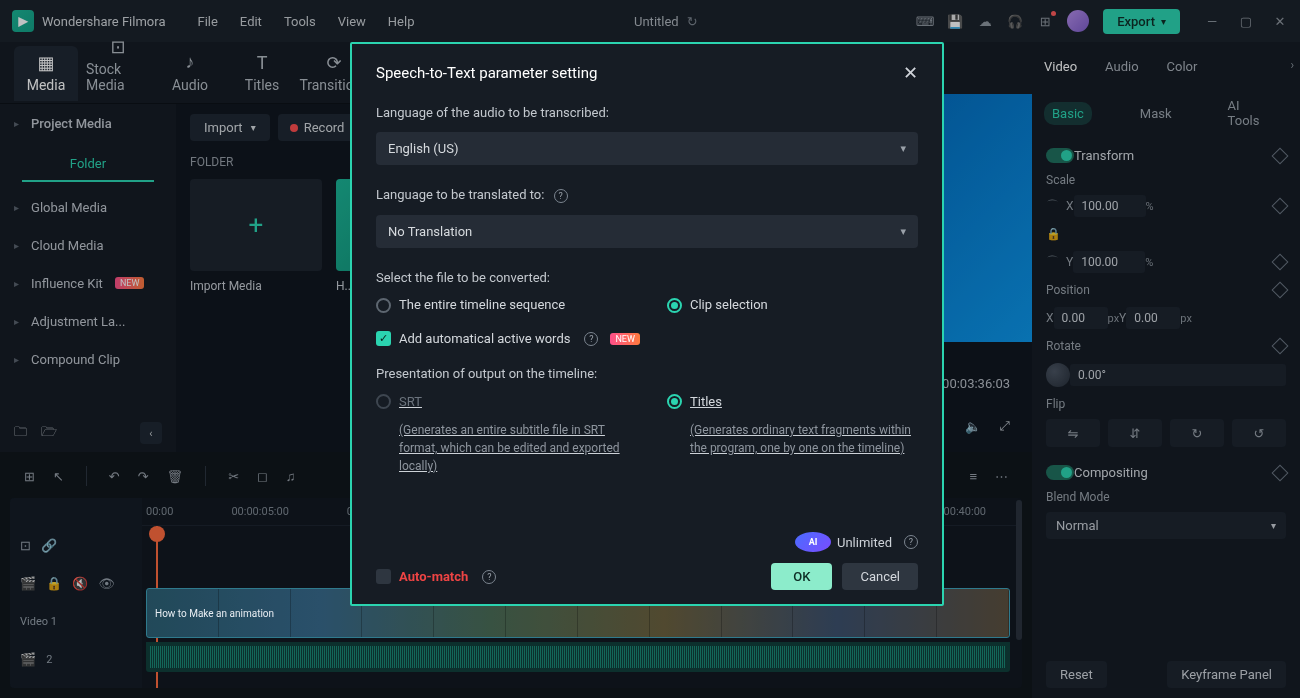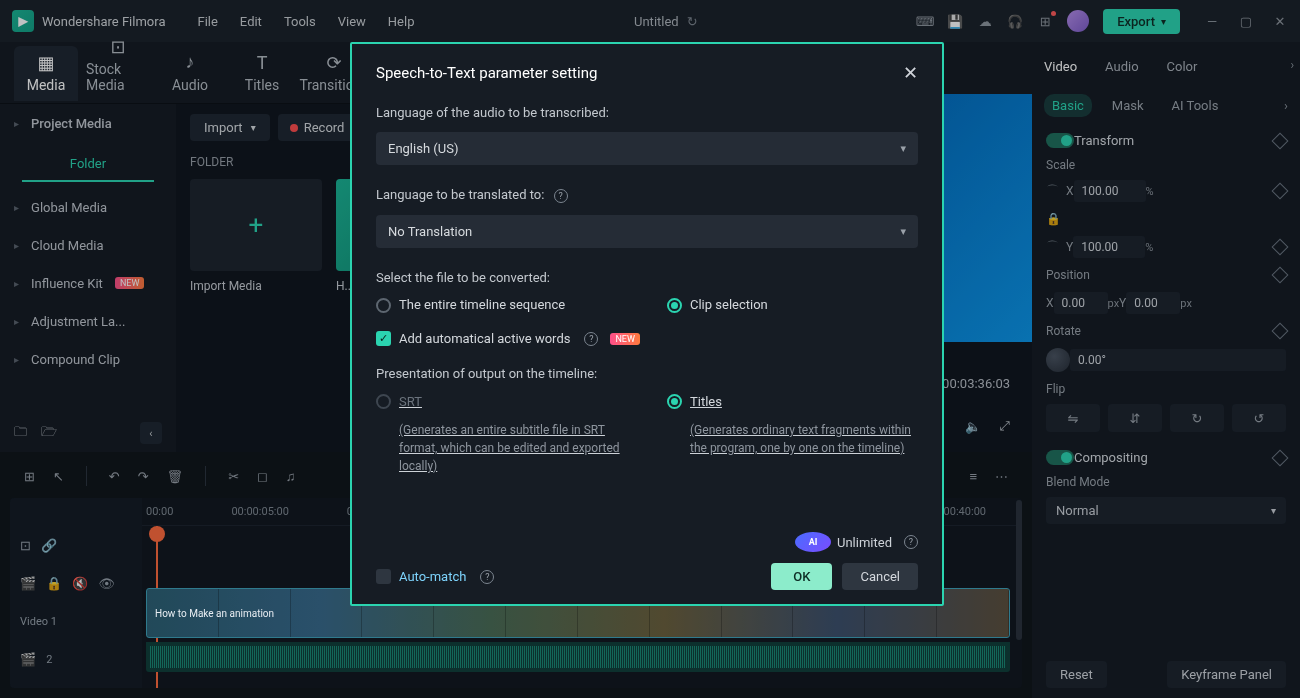--- a/index.html
+++ b/index.html
@@ -50,21 +50,21 @@
   .media-cap { margin-top:8px; color:#c6cad0; font-size:12px;}
 
   .sb-footer { position:absolute; left:0; bottom:0; width:176px; height:38px; background:#141a22; display:flex; align-items:center; gap:14px; padding:0 14px; justify-content:space-between;}
   .sb-footer-left{display:flex;gap:14px;}
   .chev-pager { width:22px;height:22px;background:#1e2630;border-radius:4px;display:flex;align-items:center;justify-content:center;font-size:11px;}
 
   
   .inspector { position:absolute; top:44px; right:0; width:268px; bottom:0; background:#141a22;}
   .insp-tabs { display:flex; height:44px; align-items:center; padding:0 12px; gap:28px;}
   .insp-tab { color:#a8aeb6; cursor:pointer;} .insp-tab.active{color:#fff;}
-  .insp-subtabs { display:flex; align-items:center; padding:6px 12px; gap:12px;}
+  .insp-subtabs { display:flex; align-items:center; padding:6px 12px; gap:40px;}
   .insp-sub { color:#9da4ac; cursor:pointer; padding:4px 8px; border-radius:10px;}
   .insp-sub.active { background:rgba(43,212,176,.18); color:#2bd4b0;}
   .insp-sec { padding:10px 14px;}
   .insp-row { display:flex; align-items:center; margin-bottom:10px;}
   .toggle { width:28px;height:15px;border-radius:8px;background:#2a3440;position:relative;cursor:pointer;}
   .toggle.on{background:#1f6f5c;} .toggle::after{content:'';position:absolute;width:11px;height:11px;border-radius:50%;background:#cfd4da;top:2px;left:2px;} .toggle.on::after{left:15px;background:#2bd4b0;}
   .sec-title { color:#d6dadf; font-size:13px;}
   .diamond { width:12px;height:12px;border:1px solid #6c7480; transform:rotate(45deg); margin-left:auto; cursor:pointer;}
   .field-label{color:#9aa1a9;font-size:12px;}
   .num-input{background:#1c232d;border:none;color:#d3d7dc;padding:4px 8px;border-radius:3px;width:72px;font-size:12px;}
@@ -485,21 +485,21 @@
 
   <div class="unlimited-wrap">
     <div class="ai-badge">AI</div>
     <span>Unlimited</span>
     <span class="help-ic">?</span>
   </div>
 
   <div class="modal-footer">
     <div style="display:flex;align-items:center;gap:8px;">
       <div class="checkbox off">✓</div>
-      <span style="color:#7dd3fc;">Auto-match</span>
+      <span style="color:#ef4444;font-weight:bold;">Auto-match</span>
       <span class="help-ic">?</span>
     </div>
     <div class="modal-btns">
       <div class="btn-ok"><span>OK</span></div>
       <div class="btn-cancel"><span>Cancel</span></div>
     </div>
   </div>
 </div>
 
 </body></html>

